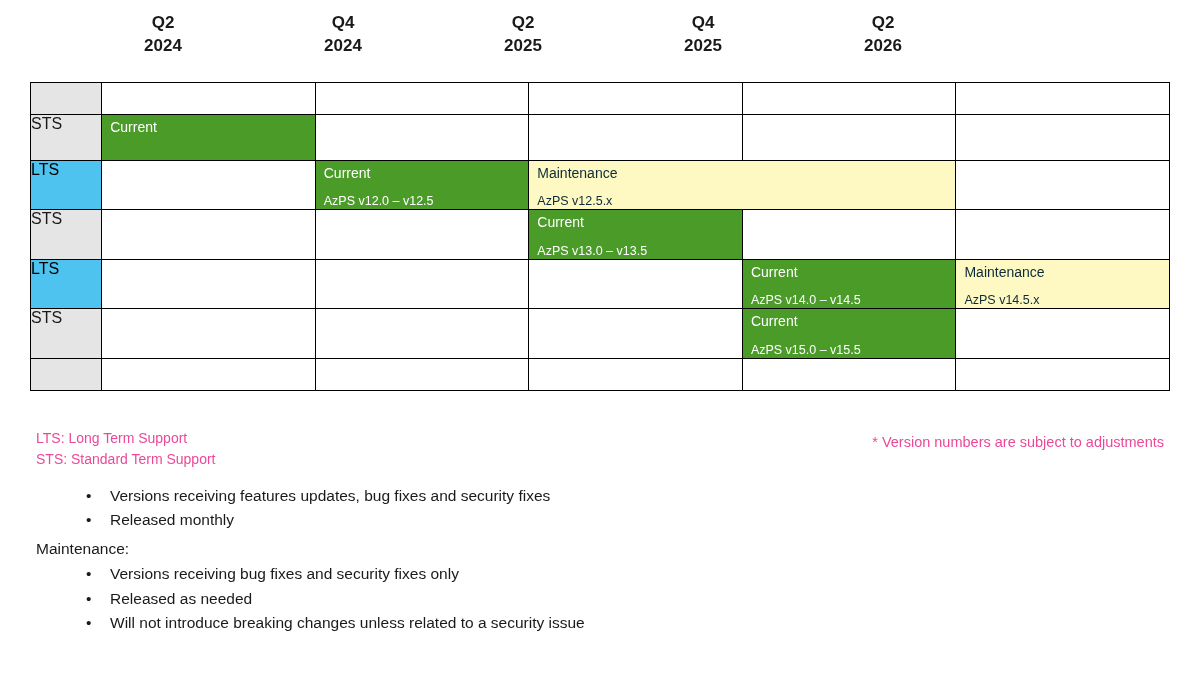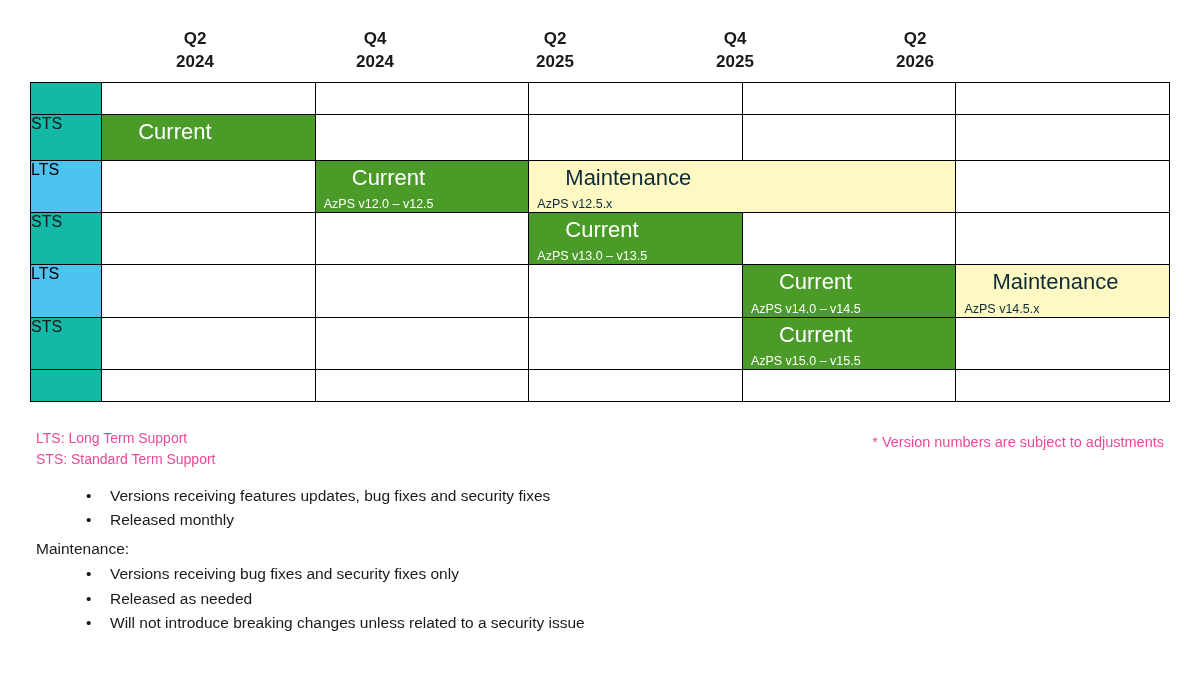--- a/index.html
+++ b/index.html
@@ -13,26 +13,25 @@
     height: 675px;
     font-family: "Liberation Sans", sans-serif;
     color: #1a1a1a;
     position: relative;
     overflow: hidden;
   }
 
   
   .quarter-row {
     position: absolute;
-    left: 45px;
+    left: 13px;
     top: 12px;
     width: 1140px;
     height: 62px;
     display: flex;
-    align-items: flex-end;
   }
   .q-spacer { width: 60px; flex: none; }
   .q-cell {
     width: 180px;
     flex: none;
     text-align: center;
     font-weight: bold;
     font-size: 17px;
     line-height: 1.35;
     color: #1a1a1a;
@@ -55,46 +54,45 @@
     padding: 0;
     height: 46px;
     vertical-align: top;
   }
   td.rowlabel {
     width: 60px;
     text-align: left;
     padding-left: 8px;
     font-size: 16px;
     vertical-align: middle;
-    background: #14b8a6;
+    background: #e5e5e5;
   }
   td.rowlabel.lts {
     background: #4FC3EF;
     color: #000;
   }
   td.cell { width: 180px; background: #ffffff; }
 
   td.cell.green { background: #4B9B29; }
   td.cell.blue  { background: #fef9c3; }
 
   .cell-inner {
     padding: 5px 0 0 8px;
     height: 100%;
   }
   .cell-title {
-    font-size: 22px;
+    font-size: 14px;
     line-height: 1.1;
     display: block;
-    margin-left: 28px;
   }
   .cell-sub {
     font-size: 12.5px;
     line-height: 1.2;
     display: block;
-    margin-top: 7px;
+    margin-top: 13px;
   }
   td.cell.green .cell-title,
   td.cell.green .cell-sub { color: #ffffff; }
   td.cell.blue .cell-title,
   td.cell.blue .cell-sub { color: #0b2b38; }
 
   tr.spacer-row td { height: 32px; }
   tr.band-row td { height: 46px; }
   tr.band-row-tall td { height: 42px; }
 

